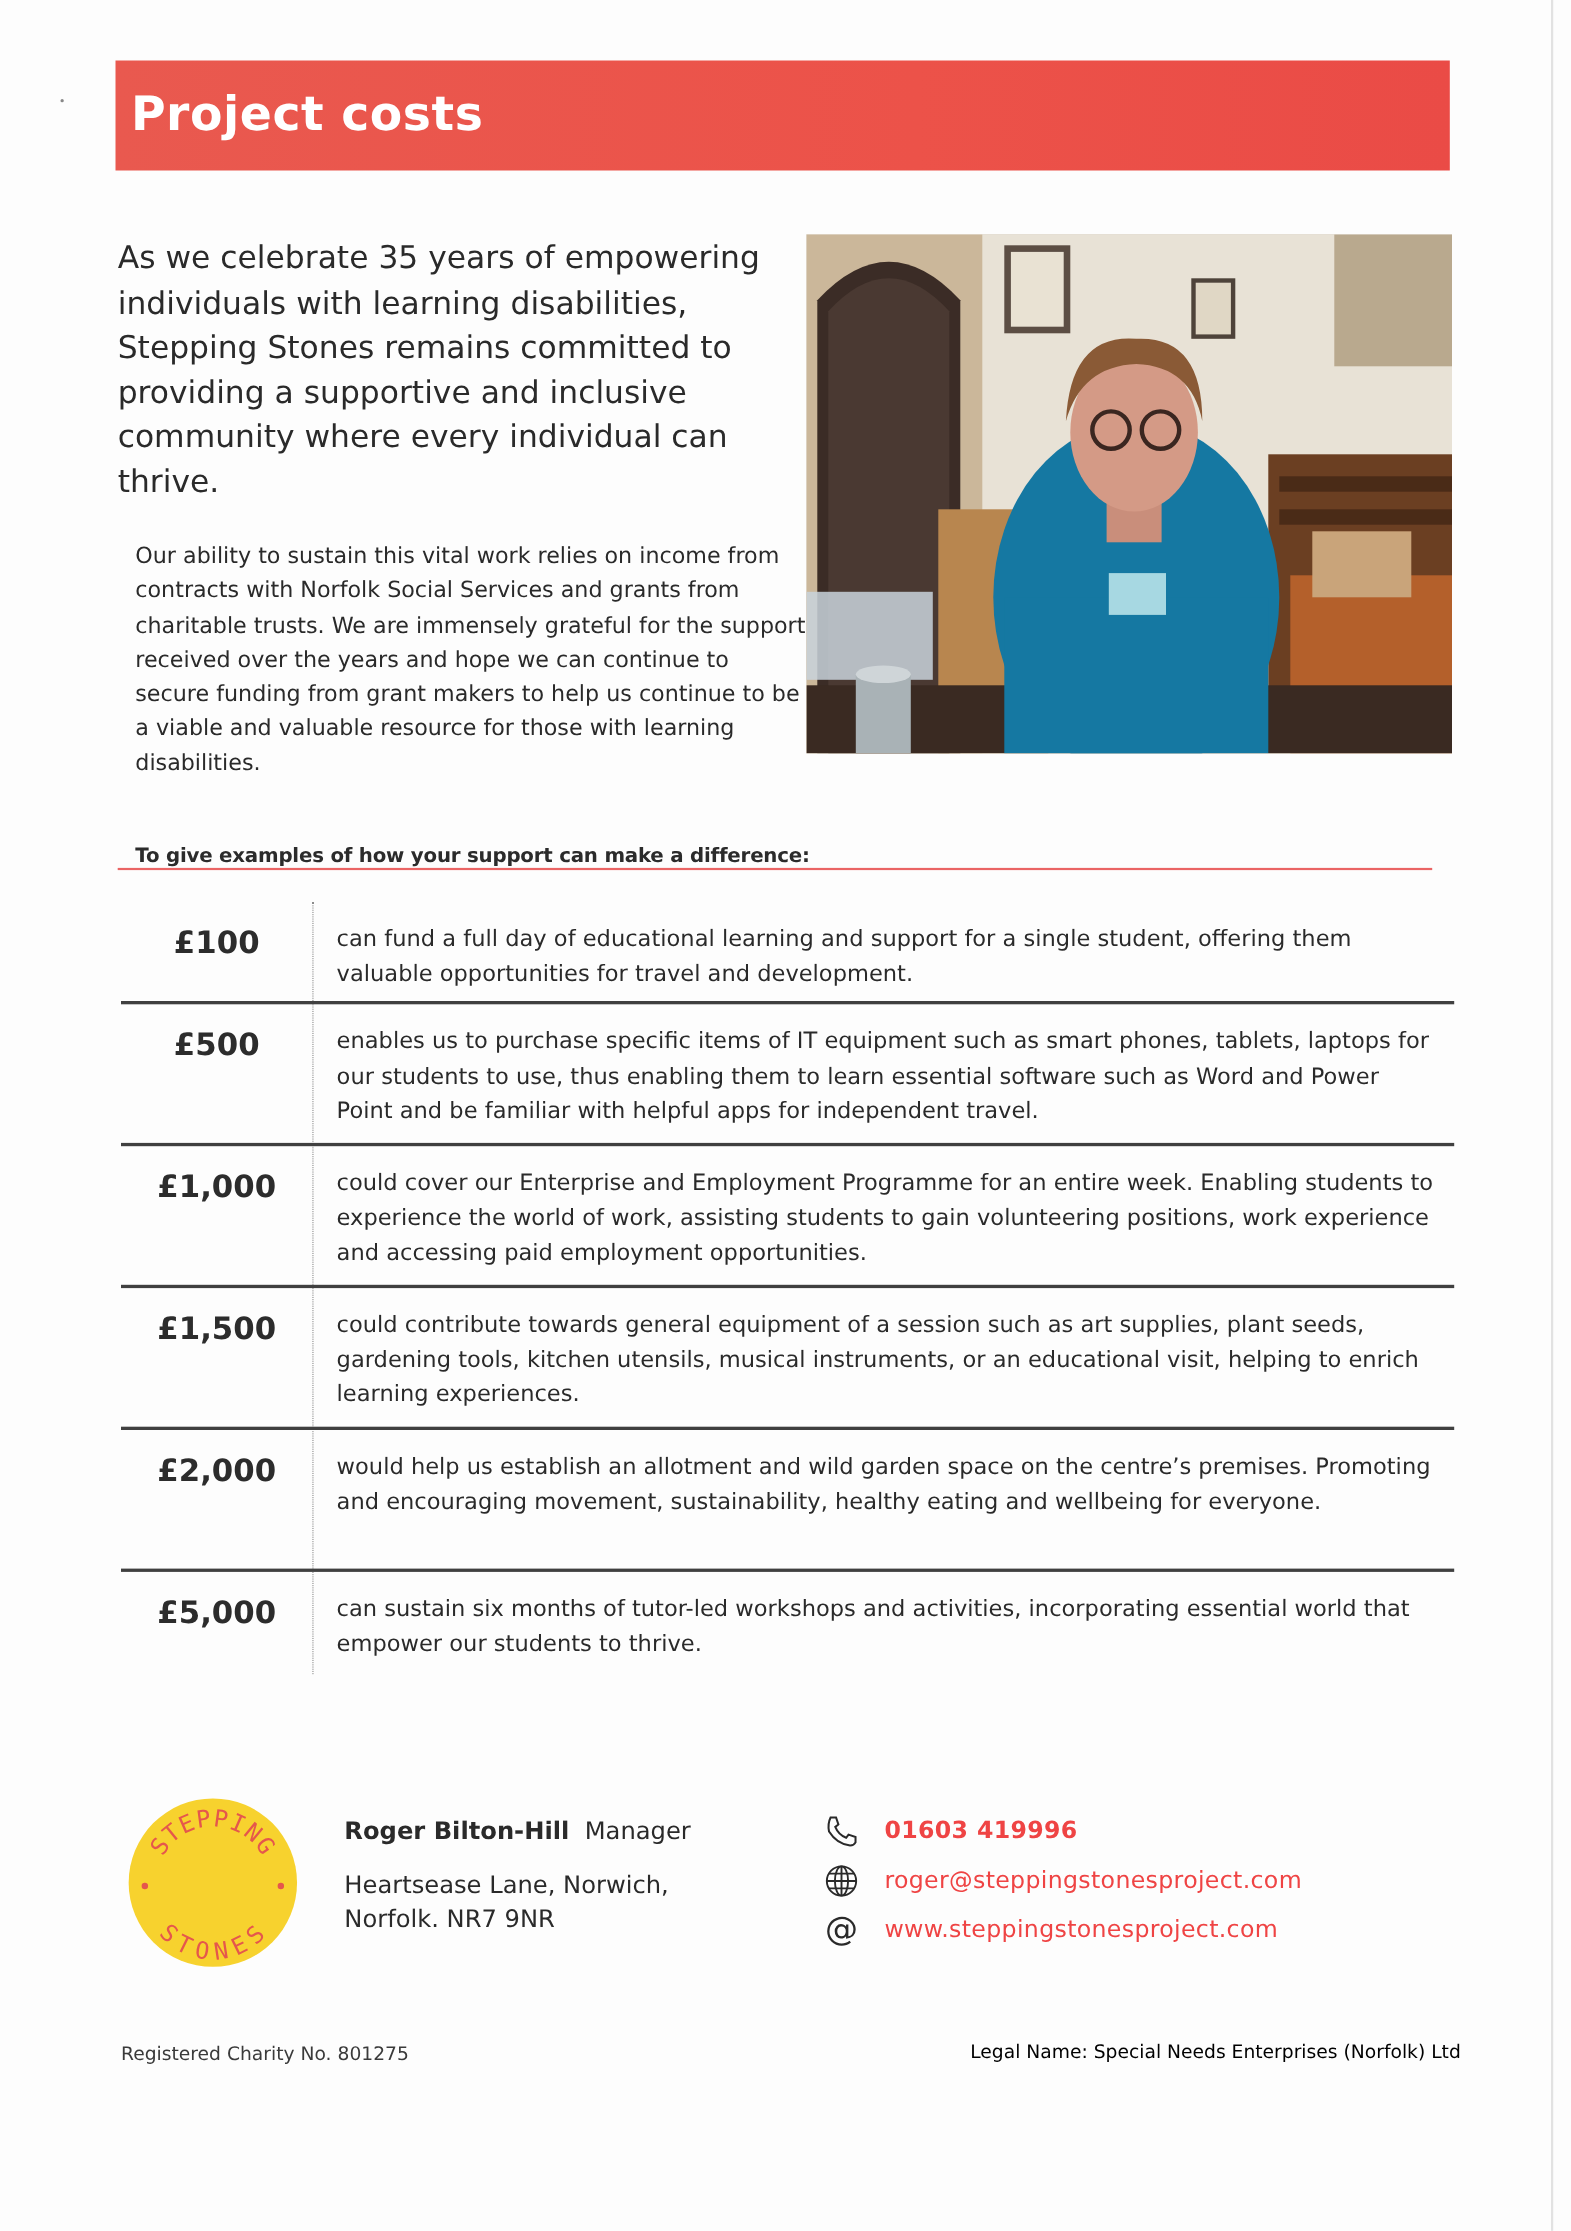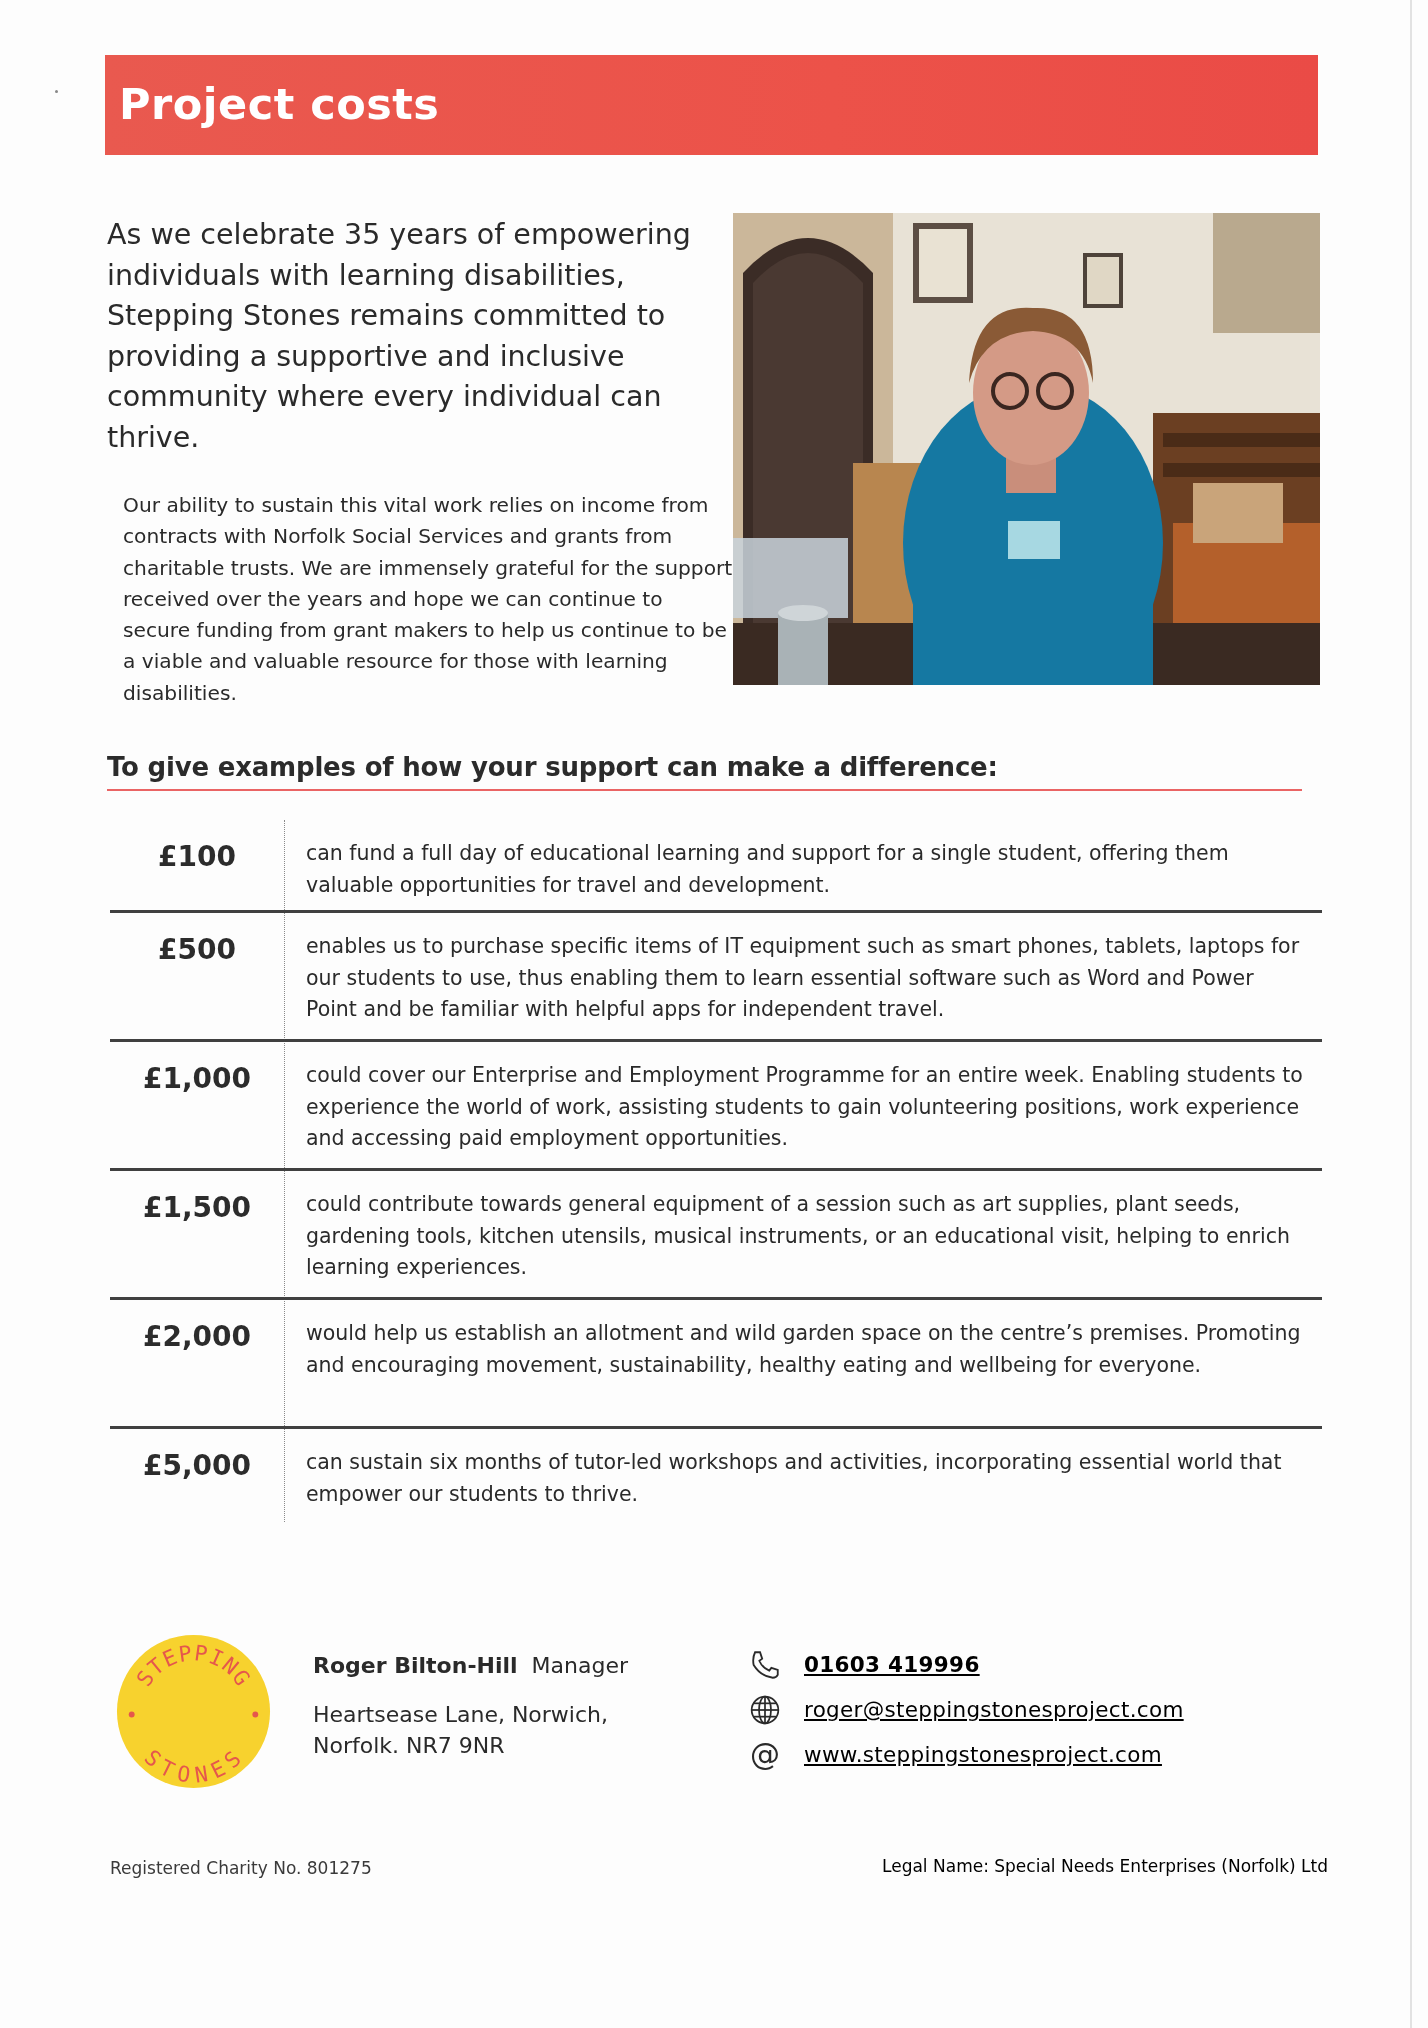--- a/index.html
+++ b/index.html
@@ -30,22 +30,22 @@
     font-size: 20.2px; line-height: 31.3px; color: #2a2a2a;
   }
 
   .photo {
     position: absolute; left: 733px; top: 213px; width: 587px; height: 472px; overflow: hidden;
     background: #d9cfc0;
   }
   .photo svg { display: block; width: 100%; height: 100%; }
 
   .examples-heading {
-    position: absolute; left: 107px; top: 752px; margin: 0;
-    font-size: 26px; font-weight: bold; color: #2b2b2b; letter-spacing: -0.2px;
+    position: absolute; left: 107px; top: 752px; margin: 16px;
+    font-size: 18px; font-weight: bold; color: #2b2b2b; letter-spacing: -0.2px;
   }
   .heading-rule { position: absolute; left: 107px; top: 789px; width: 1195px; height: 2px; background: #ea6464; }
 
   .costs-table { position: absolute; left: 110px; top: 820px; width: 1212px; }
   .vline { position: absolute; left: 174px; top: 0; width: 0; border-left: 1px dotted #8a8a8a; height: 702px; }
   .cost-row { position: relative; display: flex; border-bottom: 3px solid #404040; }
   .cost-row:last-child { border-bottom: none; }
   .amount {
     width: 174px; flex: 0 0 174px; text-align: center; padding-top: 20px;
     font-size: 28px; font-weight: bold; color: #2c2c2c;
@@ -56,21 +56,21 @@
   }
 
   .logo { position: absolute; left: 115px; top: 1633px; width: 157px; height: 157px; }
   .contact-name { position: absolute; left: 313px; top: 1653px; font-size: 22px; color: #2a2a2a; }
   .contact-name b { font-weight: bold; }
   .contact-addr { position: absolute; left: 313px; top: 1699px; font-size: 22px; line-height: 31px; color: #2a2a2a; width: 340px; }
 
   .contact-list { position: absolute; left: 748px; top: 1642px; }
   .contact-item { display: flex; align-items: center; height: 45px; }
   .contact-icon { width: 34px; height: 34px; margin-right: 22px; display: flex; align-items: center; justify-content: center; }
-  .contact-text { font-size: 21.5px; color: #000000; letter-spacing: 0.3px; text-decoration: underline; }
+  .contact-text { font-size: 21.5px; color: #ef4444; letter-spacing: 0.3px; }
   .contact-text.bold { font-weight: bold; }
 
   .foot-left { position: absolute; left: 110px; top: 1858px; font-size: 17px; color: #3a3a3a; }
   .foot-right { position: absolute; right: 100px; top: 1856px; font-size: 17px; color: #000000; }
 </style>
 </head>
 <body>
 
 <div class="scan-edge"></div>
 <div class="scan-dot"></div>

